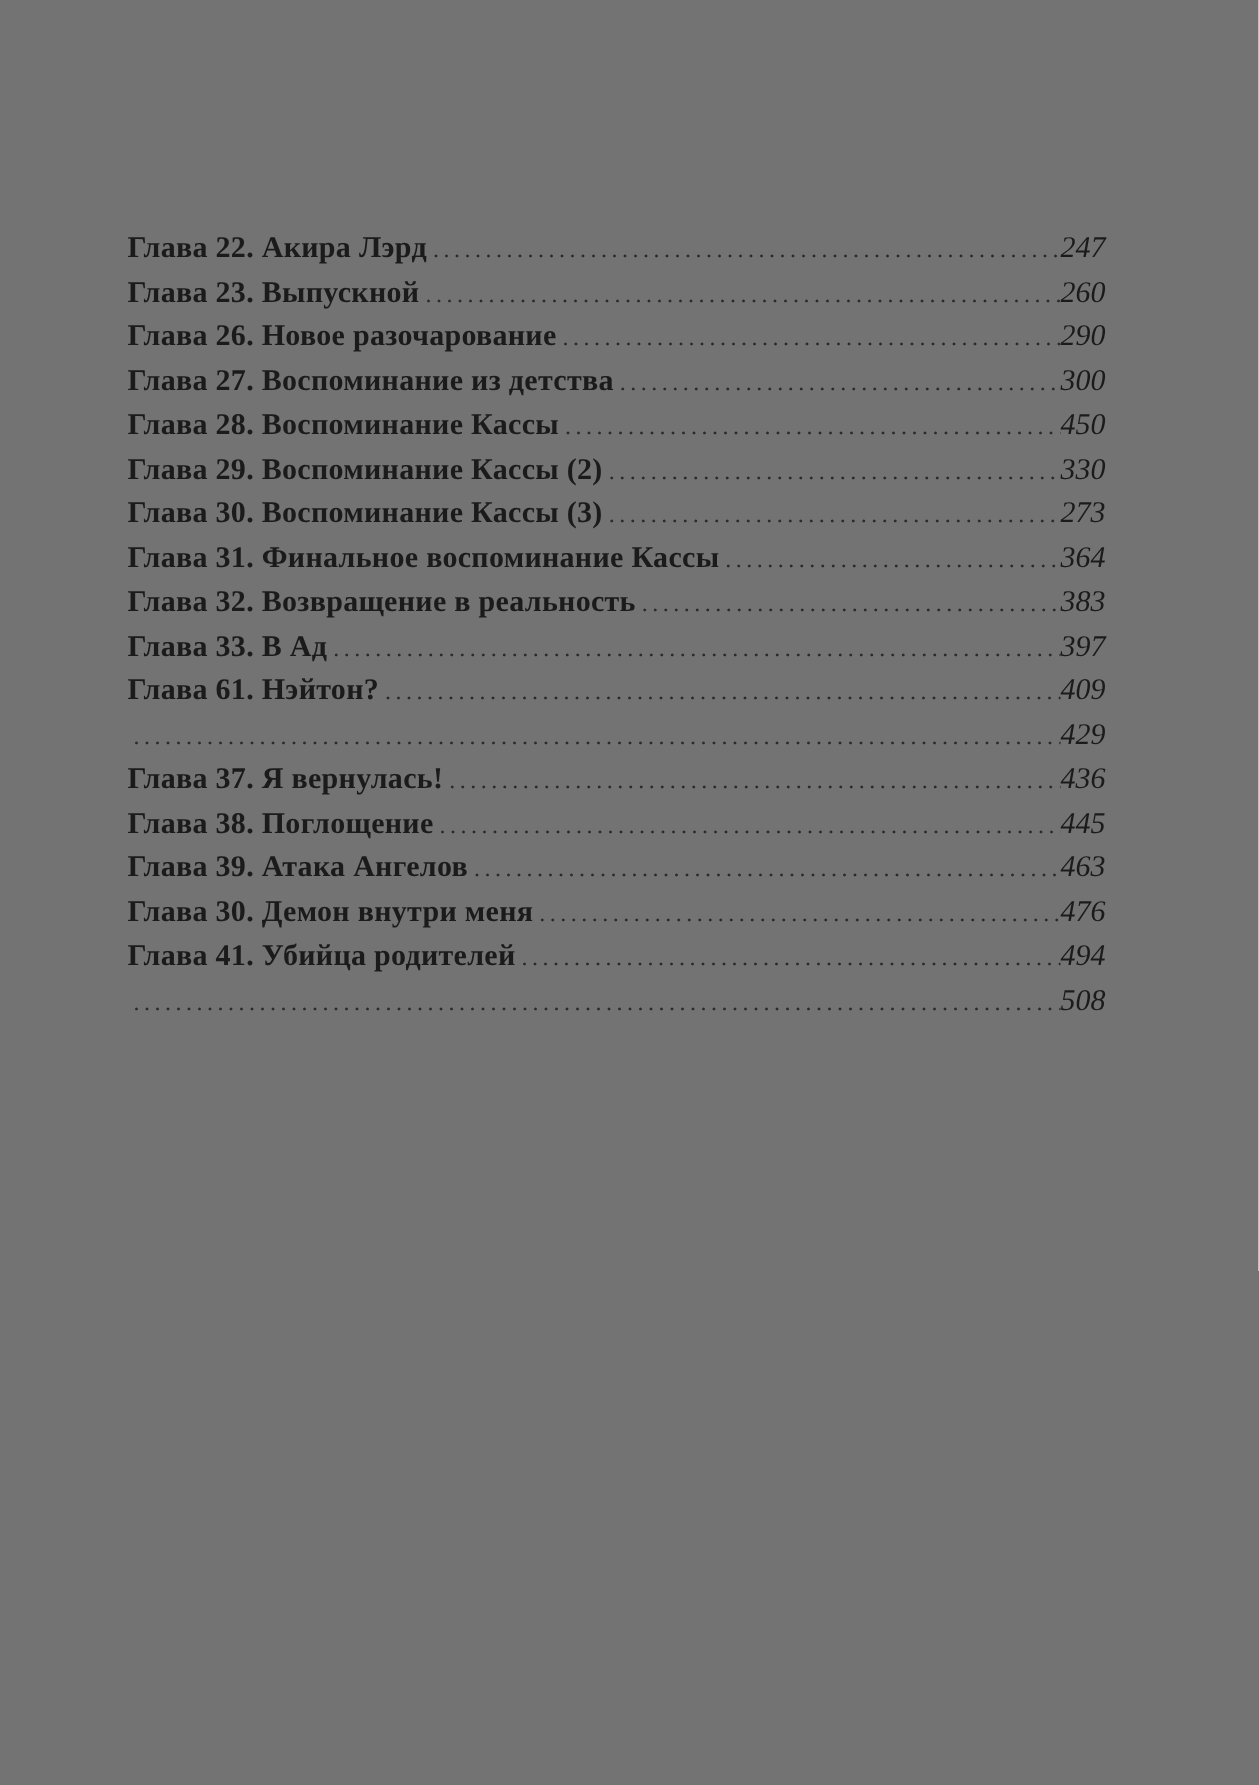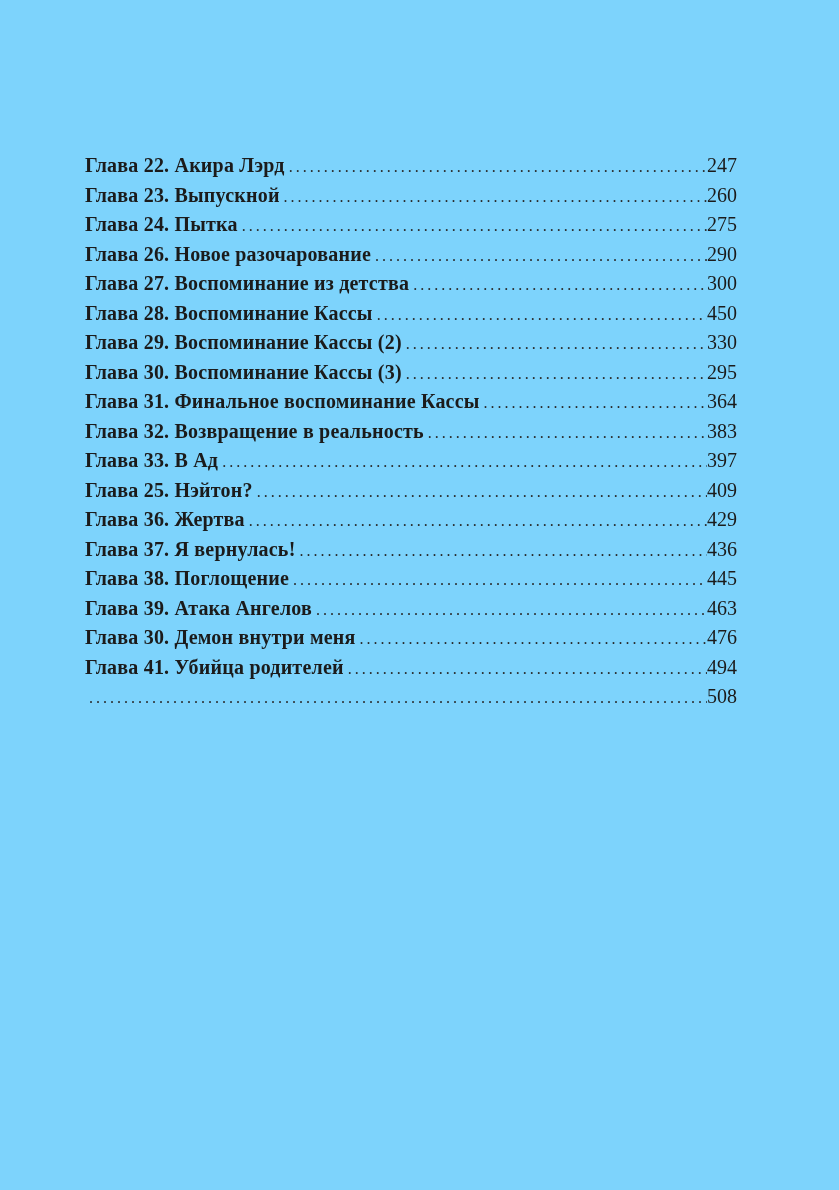--- a/index.html
+++ b/index.html
@@ -4,21 +4,21 @@
 <style>
   html, body {
     margin: 0;
     padding: 0;
     background: #ffffff;
   }
   .page {
     position: relative;
     width: 839px;
     height: 1190px;
-    background: #7dd3fc;
+    background: #737373;
     overflow: hidden;
     font-family: "Liberation Serif", "DejaVu Serif", serif;
   }
   .toc {
     position: absolute;
     top: 151px;
     left: 85px;
     width: 652px;
   }
   .toc-row {
@@ -45,44 +45,40 @@
   }
   .toc-dots::after {
     content: ". . . . . . . . . . . . . . . . . . . . . . . . . . . . . . . . . . . . . . . . . . . . . . . . . . . . . . . . . . . . . . . . . . . . . . . . . . . . . . . . . . . . . . . . . . . . . . . . . . . . . . . .";
     letter-spacing: -1px;
     word-spacing: 1px;
   }
   .toc-page {
     white-space: nowrap;
     font-weight: normal;
     text-align: center;
+    font-style: italic;
   }
 </style>
 </head>
 <body>
 
 <div class="page">
   <div class="toc" id="toc-list">
   <div class="toc-row">
     <span class="toc-label">Глава 22. Акира Лэрд</span>
     <span class="toc-dots"></span>
     <span class="toc-page">247</span>
   </div>
 
   <div class="toc-row">
     <span class="toc-label">Глава 23. Выпускной</span>
     <span class="toc-dots"></span>
     <span class="toc-page">260</span>
   </div>
 
-  <div class="toc-row">
-    <span class="toc-label">Глава 24. Пытка</span>
-    <span class="toc-dots"></span>
-    <span class="toc-page">275</span>
-  </div>
 
 
   <div class="toc-row">
     <span class="toc-label">Глава 26. Новое разочарование</span>
     <span class="toc-dots"></span>
     <span class="toc-page">290</span>
   </div>
 
   <div class="toc-row">
     <span class="toc-label">Глава 27. Воспоминание из детства</span>
@@ -98,21 +94,21 @@
 
   <div class="toc-row">
     <span class="toc-label">Глава 29. Воспоминание Кассы (2)</span>
     <span class="toc-dots"></span>
     <span class="toc-page">330</span>
   </div>
 
   <div class="toc-row">
     <span class="toc-label">Глава 30. Воспоминание Кассы (3)</span>
     <span class="toc-dots"></span>
-    <span class="toc-page">295</span>
+    <span class="toc-page">273</span>
   </div>
 
   <div class="toc-row">
     <span class="toc-label">Глава 31. Финальное воспоминание Кассы</span>
     <span class="toc-dots"></span>
     <span class="toc-page">364</span>
   </div>
 
   <div class="toc-row">
     <span class="toc-label">Глава 32. Возвращение в реальность</span>
@@ -120,28 +116,27 @@
     <span class="toc-page">383</span>
   </div>
 
   <div class="toc-row">
     <span class="toc-label">Глава 33. В Ад</span>
     <span class="toc-dots"></span>
     <span class="toc-page">397</span>
   </div>
 
   <div class="toc-row">
-    <span class="toc-label">Глава 25. Нэйтон?</span>
+    <span class="toc-label">Глава 61. Нэйтон?</span>
     <span class="toc-dots"></span>
     <span class="toc-page">409</span>
   </div>
 
 
   <div class="toc-row">
-    <span class="toc-label">Глава 36. Жертва</span>
     <span class="toc-dots"></span>
     <span class="toc-page">429</span>
   </div>
 
   <div class="toc-row">
     <span class="toc-label">Глава 37. Я вернулась!</span>
     <span class="toc-dots"></span>
     <span class="toc-page">436</span>
   </div>
 

